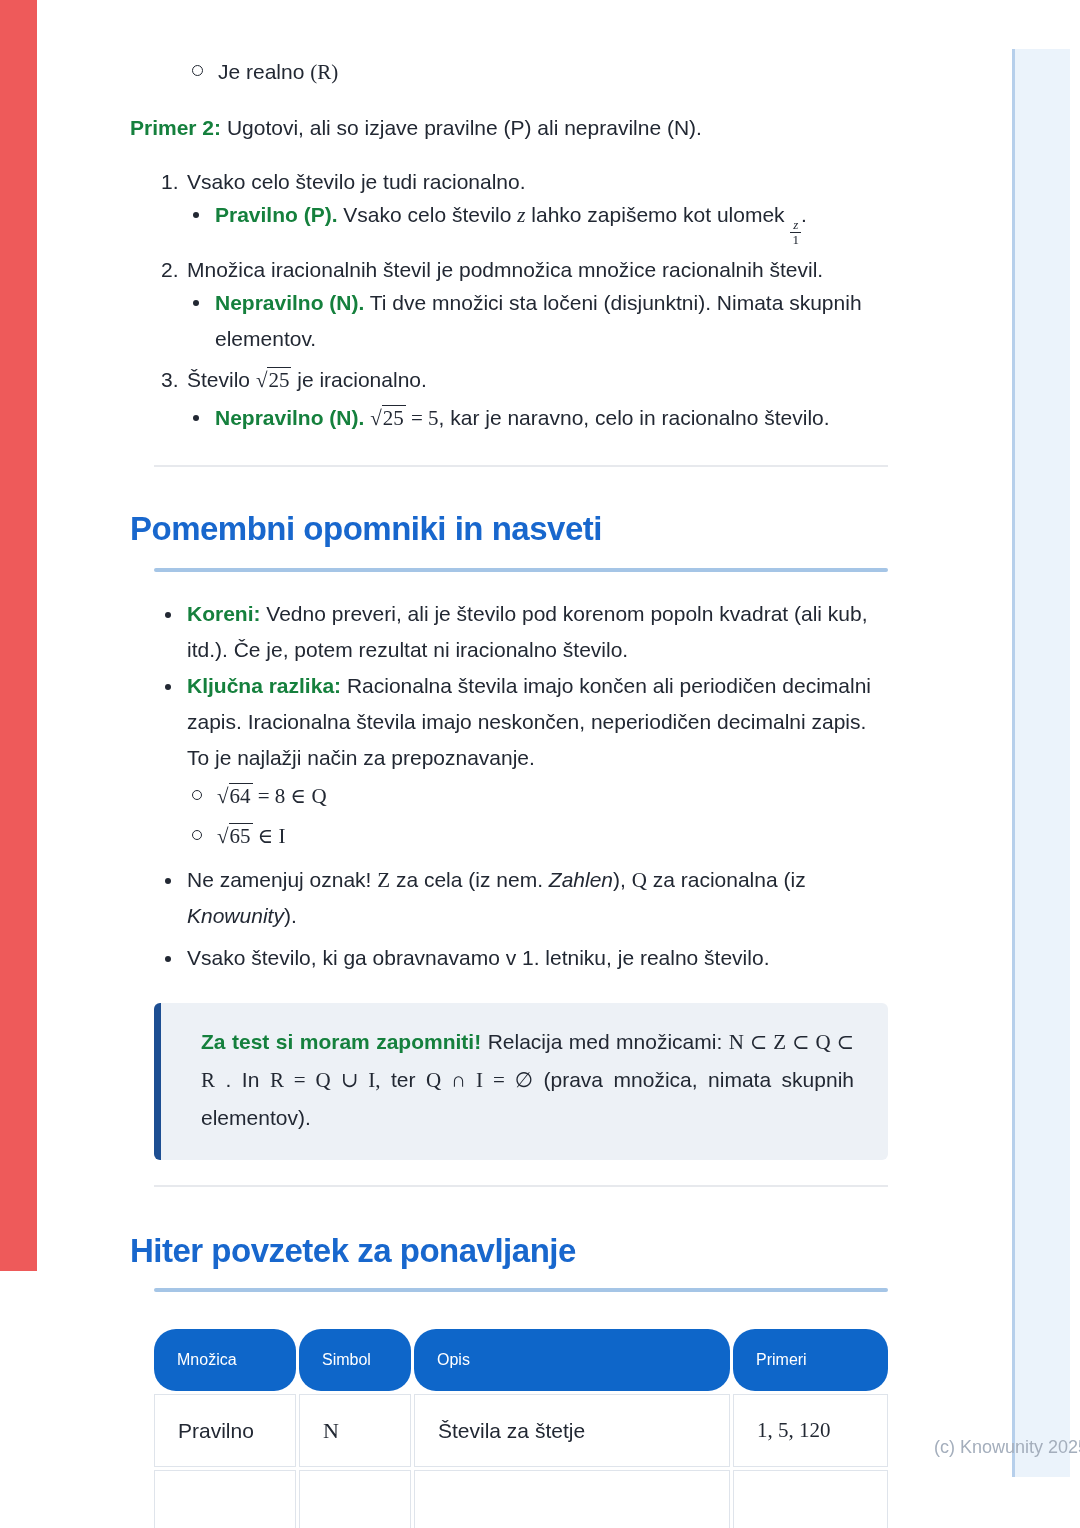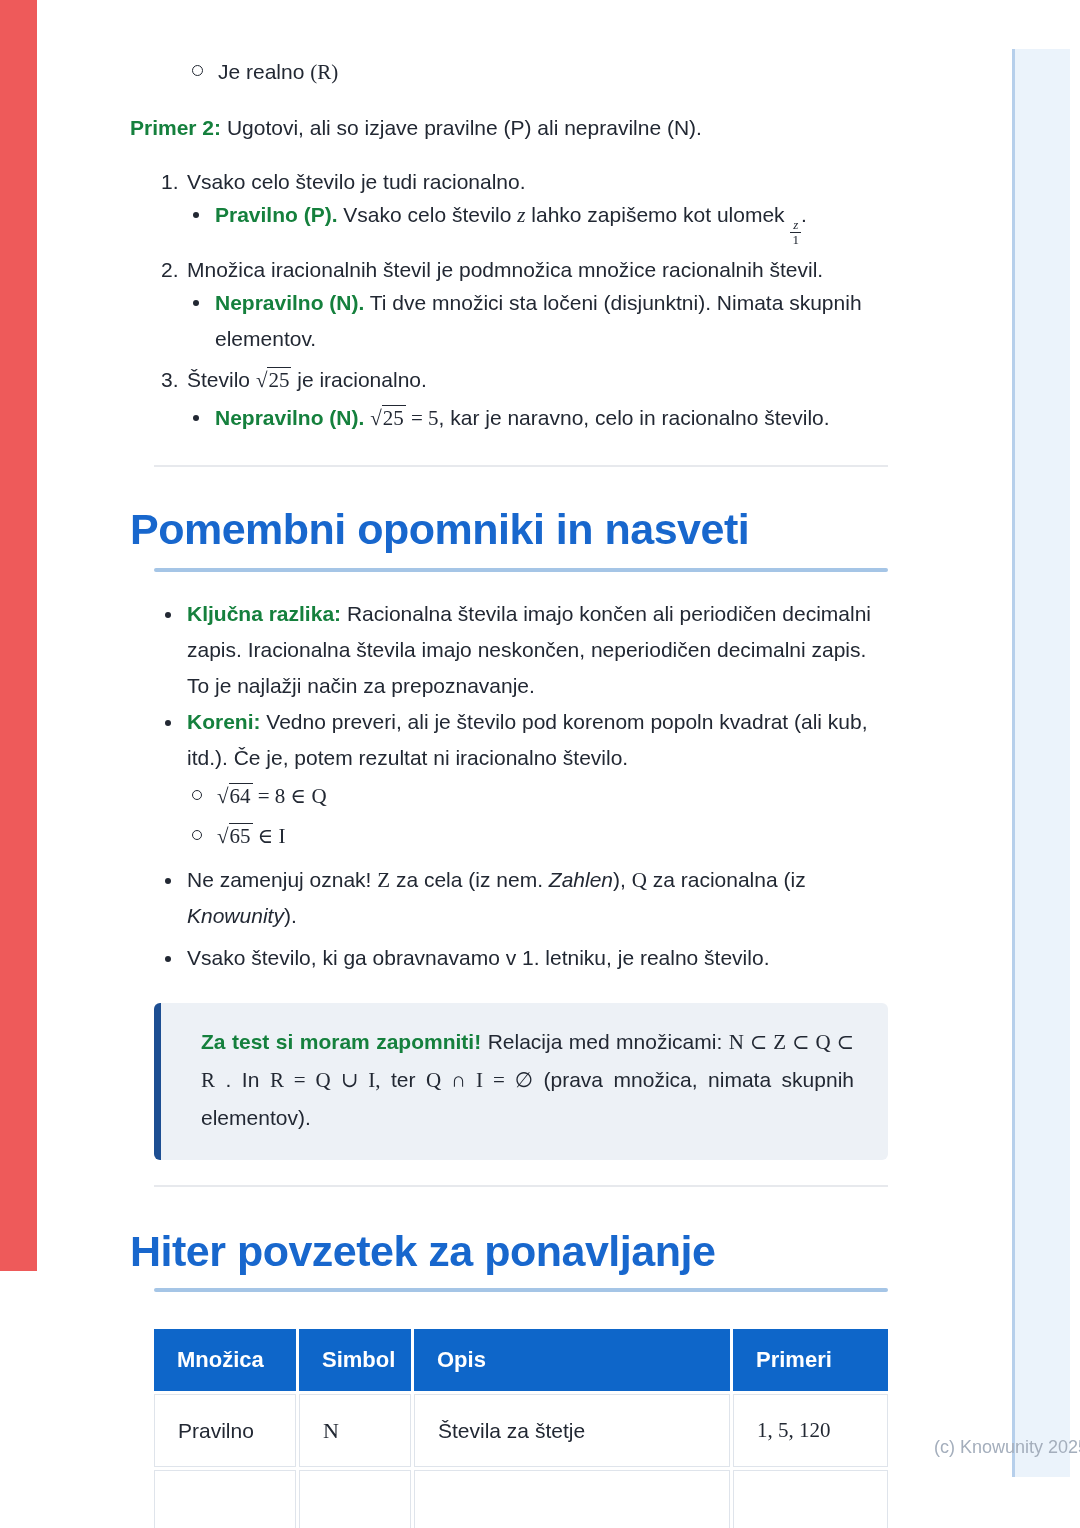--- a/index.html
+++ b/index.html
@@ -32,33 +32,33 @@
 
   
   .sqrt{font-family:"Liberation Serif","DejaVu Serif",serif;white-space:nowrap;}
   .rad{border-top:1.5px solid currentColor;padding:0 2px 0 1px;}
   .frac{display:inline-flex;flex-direction:column;align-items:center;vertical-align:-7px;
         font-family:"Liberation Serif","DejaVu Serif",serif;font-size:13px;line-height:1.1;}
   .frac .fn{font-style:italic;padding:0 2px;}
   .frac .fd{border-top:1px solid #222833;padding:0 2px;}
 
   
-  .h2{font-size:43px;line-height:46px;font-weight:700;color:#1867cd;letter-spacing:-0.5px;margin:0;}
+  .h2{font-size:33px;line-height:46px;font-weight:700;color:#1867cd;letter-spacing:-0.5px;margin:0;}
   .hrule{height:4px;background:#a5c5e6;border-radius:2px;}
   .divider{height:2px;background:#e7e9ed;}
 
   
   .callout{background:#edf1f6;border-left:7px solid #1d4e92;border-radius:6px;
            padding:20px 34px 24px 40px;box-sizing:border-box;}
   .callout p{margin:0;font-size:21px;line-height:37px;text-align:justify;}
 
   
   table.sum{border-collapse:separate;border-spacing:3px;width:740px;margin-left:-3px;}
-  table.sum th{background:#0e66c9;color:#ffffff;font-size:22px;font-weight:700;text-align:left;
-               padding:0 0 0 23px;height:62px;}
+  table.sum th{background:#0e66c9;color:#ffffff;font-size:16px;font-weight:400;text-align:left;
+               padding:0 0 0 23px;height:62px;border-radius:22px;}
   table.sum td{background:#ffffff;border:1px solid #dfe4eb;font-size:21px;color:#222833;
                padding:0 0 0 23px;height:71px;vertical-align:middle;}
   table.sum td.empty{height:64px;}
   .tips .tiprow p{max-width:700px;}
 </style>
 </head>
 <body>
 
 <div class="page">
 
@@ -104,25 +104,25 @@
   </div>
 
   <div class="abs divider" style="top:465px"></div>
 
   <h2 class="abs h2" style="top:506px">Pomembni opomniki in nasveti</h2>
   <div class="abs hrule" style="top:568px"></div>
 
   <div class="abs tips" style="top:596px">
     <div class="tiprow">
       <span class="dot"></span>
-      <p class="t"><b>Ključna razlika:</b><span> Racionalna števila imajo končen ali periodičen decimalni zapis. Iracionalna števila imajo neskončen, neperiodičen decimalni zapis. To je najlažji način za prepoznavanje.</span></p>
+      <p class="t"><b>Koreni:</b><span> Vedno preveri, ali je število pod korenom popoln kvadrat (ali kub, itd.). Če je, potem rezultat ni iracionalno število.</span></p>
     </div>
     <div class="tiprow">
       <span class="dot"></span>
-      <p class="t"><b>Koreni:</b><span> Vedno preveri, ali je število pod korenom popoln kvadrat (ali kub, itd.). Če je, potem rezultat ni iracionalno število.</span></p>
+      <p class="t"><b>Ključna razlika:</b><span> Racionalna števila imajo končen ali periodičen decimalni zapis. Iracionalna števila imajo neskončen, neperiodičen decimalni zapis. To je najlažji način za prepoznavanje.</span></p>
     </div>
     <div class="subrow sub40">
       <span class="circ"></span>
       <p class="t m"><span class="sqrt">√<span class="rad">64</span></span><span> = 8 ∈ Q</span></p>
     </div>
     <div class="subrow sub40">
       <span class="circ"></span>
       <p class="t m"><span class="sqrt">√<span class="rad">65</span></span><span> ∈ I</span></p>
     </div>
     <div class="tiprow mt6">

